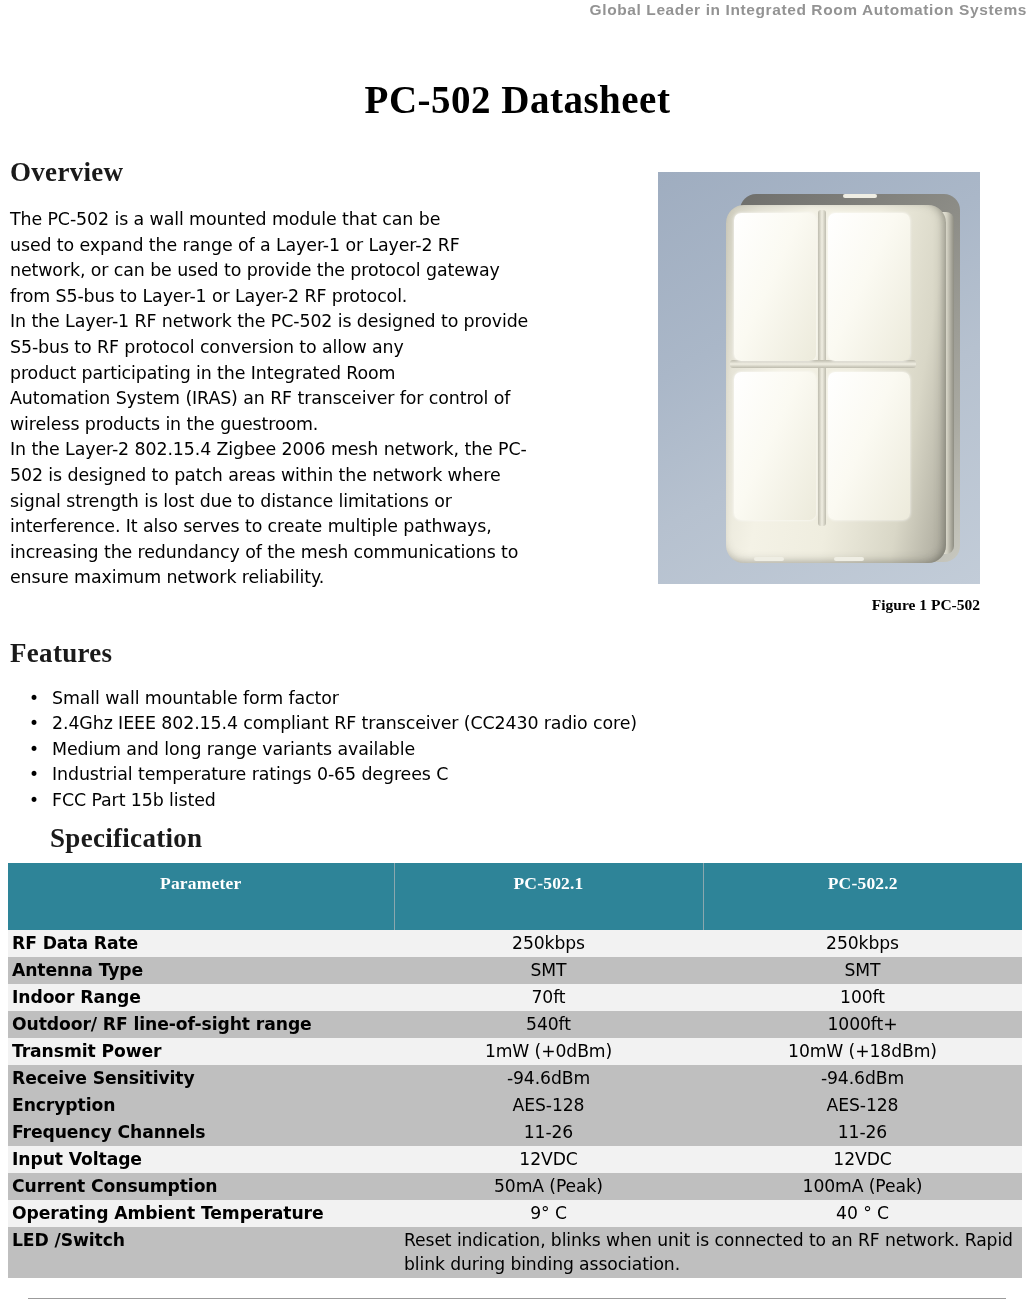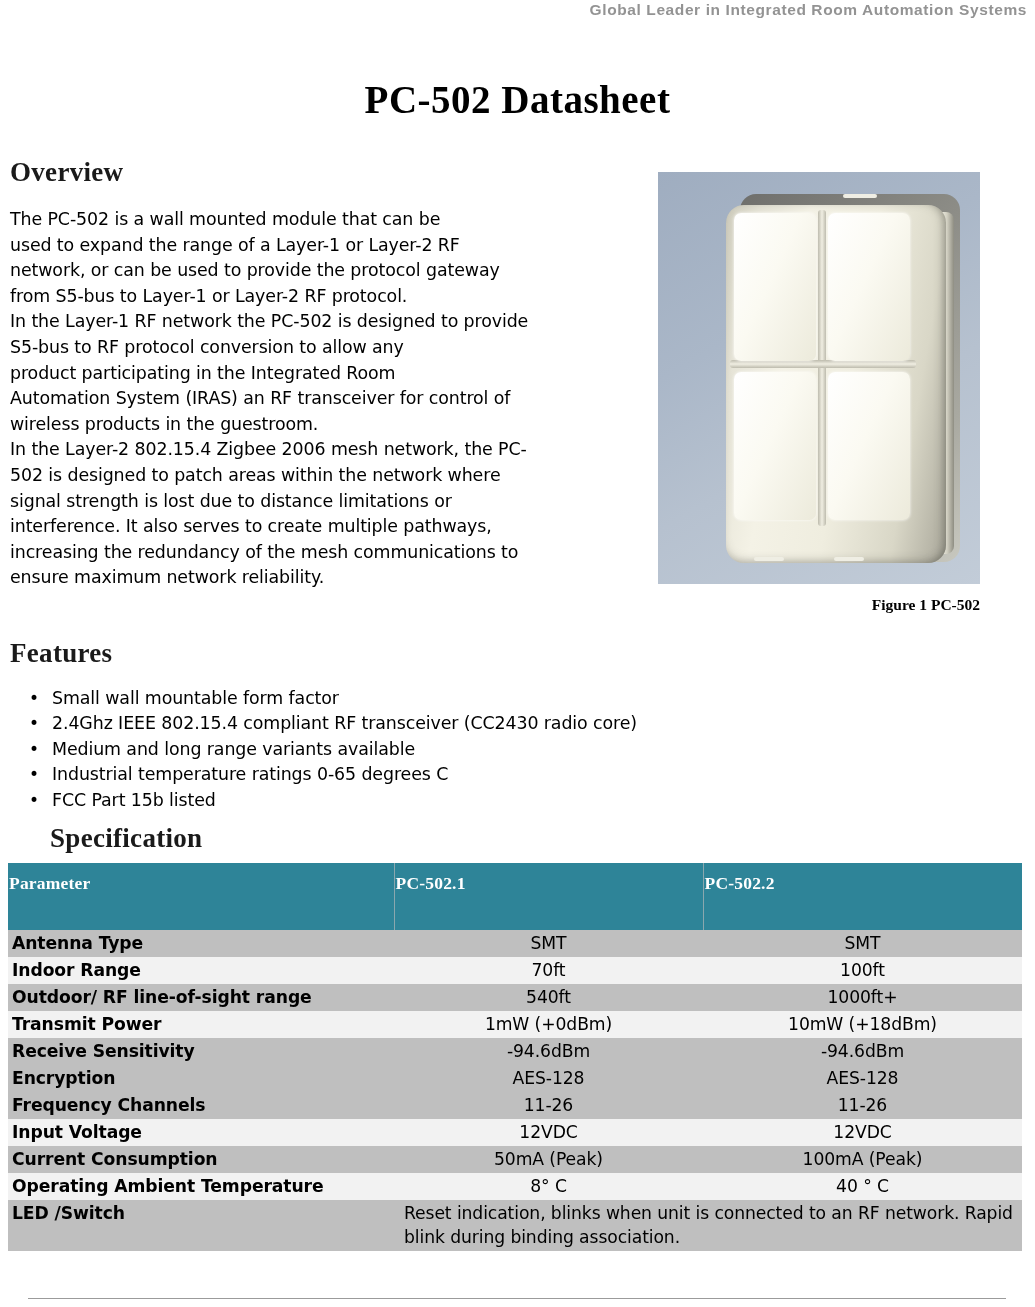--- a/index.html
+++ b/index.html
@@ -198,21 +198,21 @@
   .spec-table col.c1 { width: 386px; }
   .spec-table col.c2 { width: 309px; }
   .spec-table col.c3 { width: 319px; }
 
   .spec-table th {
     background: #2e8498;
     color: #ffffff;
     font-family: "Liberation Serif", serif;
     font-size: 17.5px;
     font-weight: bold;
-    text-align: left;
+    text-align: center;
     height: 56px;
     vertical-align: top;
     padding-top: 10px;
     border-left: 1px solid #8aa7ae;
     border-right: 1px solid #8aa7ae;
     letter-spacing: 0.2px;
   }
   .spec-table th:first-child { border-left: none; }
   .spec-table th:last-child  { border-right: none; }
 
@@ -320,20 +320,25 @@
       <col class="c3">
     </colgroup>
   <thead>
     <tr>
       <th>Parameter</th>
       <th>PC-502.1</th>
       <th>PC-502.2</th>
     </tr>
   </thead>
   <tbody>
+    <tr class="odd">
+      <td class="param">RF Data Rate</td>
+      <td class="val">250kbps</td>
+      <td class="val">250kbps</td>
+    </tr>
     <tr class="even">
       <td class="param">Antenna Type</td>
       <td class="val">SMT</td>
       <td class="val">SMT</td>
     </tr>
     <tr class="odd">
       <td class="param">Indoor Range</td>
       <td class="val">70ft</td>
       <td class="val">100ft</td>
     </tr>
@@ -367,21 +372,21 @@
       <td class="val">12VDC</td>
       <td class="val">12VDC</td>
     </tr>
     <tr class="even">
       <td class="param">Current Consumption</td>
       <td class="val">50mA (Peak)</td>
       <td class="val">100mA (Peak)</td>
     </tr>
     <tr class="odd">
       <td class="param">Operating Ambient Temperature</td>
-      <td class="val">8° C</td>
+      <td class="val">9° C</td>
       <td class="val">40 ° C</td>
     </tr>
     <tr class="even">
       <td class="param">LED /Switch</td>
       <td class="val val-wide" colspan="2">Reset indication, blinks when unit is connected to an RF network. Rapid blink during binding association.</td>
     </tr>
   </tbody>
 </table>
 
 <div class="footer-rule"></div>

